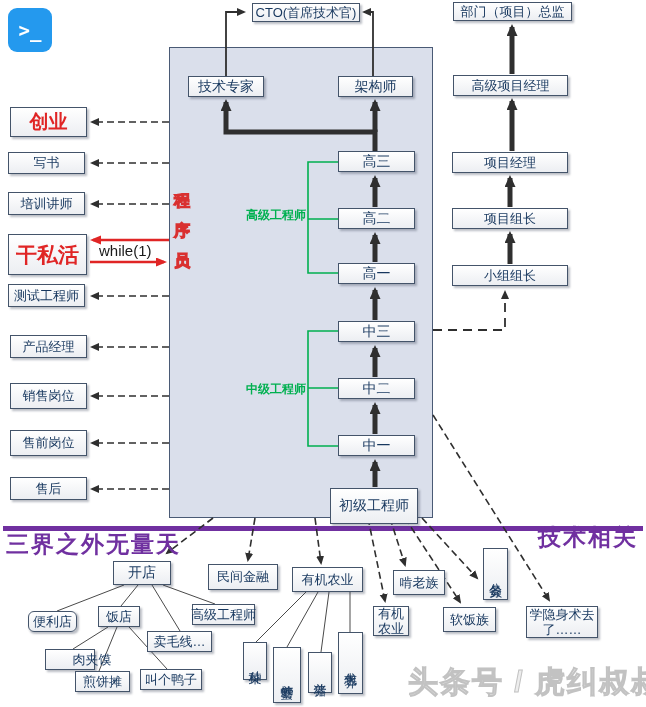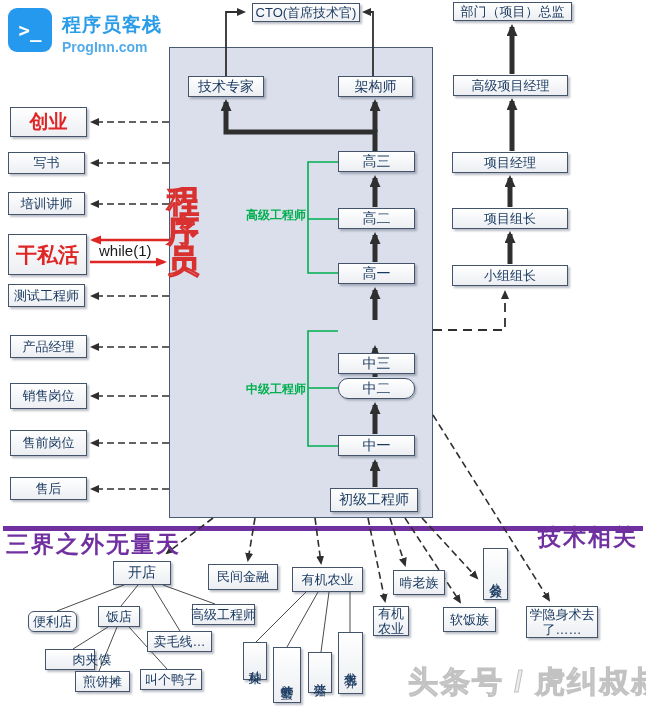--- a/index.html
+++ b/index.html
@@ -20,21 +20,21 @@
   .wrap{white-space:normal;line-height:15px;padding:1px;}
   .red{color:#e02525;font-weight:bold;}
   .f19{font-size:19px;}
   .f21{font-size:21px;}
   .vbox{writing-mode:vertical-rl;text-orientation:upright;letter-spacing:1px;line-height:1;}
 
   .note{position:absolute;z-index:12;white-space:nowrap;}
   .green-label{color:#00b050;font-weight:bold;font-size:12px;}
   .purple{color:#7030a0;font-size:23px;font-weight:bold;letter-spacing:2px;}
   .loop{color:#1a1a1a;font-size:15px;}
-  .programmer{color:#fff4f4;-webkit-text-stroke:1.2px #d93030;font-weight:bold;font-size:32px;
+  .programmer{color:#fff4f4;-webkit-text-stroke:1.2px #d93030;font-weight:bold;font-size:16px;
               line-height:30px;width:30px;text-align:center;white-space:pre-wrap;word-break:break-all;}
   .divider{position:absolute;left:3px;top:526px;width:640px;height:5px;background:#7030a0;z-index:4;}
 
   .watermark{color:#ededed;-webkit-text-stroke:1px #c2c2c2;font-size:30px;font-weight:bold;
              letter-spacing:2px;z-index:3;}
 
   .logo{position:absolute;left:8px;top:8px;z-index:12;display:flex;}
   .logo-icon{width:44px;height:44px;background:#2499ee;border-radius:9px;color:#fff;
              display:flex;align-items:center;justify-content:center;
              font-family:"DejaVu Sans Mono",monospace;font-weight:bold;font-size:19px;}
@@ -42,24 +42,20 @@
   .logo-title{color:#2b9ce8;font-weight:bold;font-size:19px;letter-spacing:1px;}
   .logo-sub{color:#54abea;font-weight:bold;font-size:14px;margin-top:1px;}
 </style>
 </head>
 <body>
 
 <div id="canvas">
 
   <div class="logo">
     <div class="logo-icon">&gt;_</div>
-    <div class="logo-text">
-      <div class="logo-title">程序员客栈</div>
-      <div class="logo-sub">ProgInn.com</div>
-    </div>
   </div>
 
   <div class="panel"></div>
   <div class="divider"></div>
 
   <svg class="lines" viewBox="0 0 646 707">
     <defs>
       <marker id="aBig" markerUnits="userSpaceOnUse" markerWidth="14" markerHeight="12" refX="9" refY="5.5" orient="auto">
         <path d="M0,0 L12,5.5 L0,11 Z" fill="#2f2f2f"></path>
       </marker>
@@ -136,24 +132,24 @@
 
   <div class="box" style="left:453px;top:2px;width:119px;height:19px;">部门（项目）总监</div>
   <div class="box" style="left:453px;top:75px;width:115px;height:21px;">高级项目经理</div>
   <div class="box" style="left:452px;top:152px;width:116px;height:21px;">项目经理</div>
   <div class="box" style="left:452px;top:208px;width:116px;height:21px;">项目组长</div>
   <div class="box" style="left:452px;top:265px;width:116px;height:21px;">小组组长</div>
 
   <div class="box f14" style="left:338px;top:151px;width:77px;height:21px;">高三</div>
   <div class="box f14" style="left:338px;top:208px;width:77px;height:21px;">高二</div>
   <div class="box f14" style="left:338px;top:263px;width:77px;height:21px;">高一</div>
-  <div class="box f14" style="left:338px;top:321px;width:77px;height:21px;margin-top:32px;">中三</div>
-  <div class="box f14" style="left:338px;top:378px;width:77px;height:21px;border-radius:10px;">中二</div>
+  <div class="box f14" style="left:338px;top:321px;width:77px;height:21px;">中三</div>
+  <div class="box f14" style="left:338px;top:378px;width:77px;height:21px;">中二</div>
   <div class="box f14" style="left:338px;top:435px;width:77px;height:21px;">中一</div>
-  <div class="box f14" style="left:330px;top:488px;width:88px;height:24px;">初级工程师</div>
+  <div class="box f14" style="left:330px;top:488px;width:88px;height:36px;">初级工程师</div>
 
   <div class="note green-label" style="left:246px;top:207px;">高级工程师</div>
   <div class="note green-label" style="left:246px;top:381px;">中级工程师</div>
   <div class="note programmer" style="left:167px;top:186px;">程序员</div>
   <div class="note loop" style="left:99px;top:242px;">while(1)</div>
 
   <div class="box red f19" style="left:10px;top:107px;width:77px;height:30px;">创业</div>
   <div class="box" style="left:8px;top:152px;width:77px;height:22px;">写书</div>
   <div class="box" style="left:8px;top:192px;width:77px;height:23px;">培训讲师</div>
   <div class="box red f21" style="left:8px;top:234px;width:79px;height:41px;">干私活</div>

